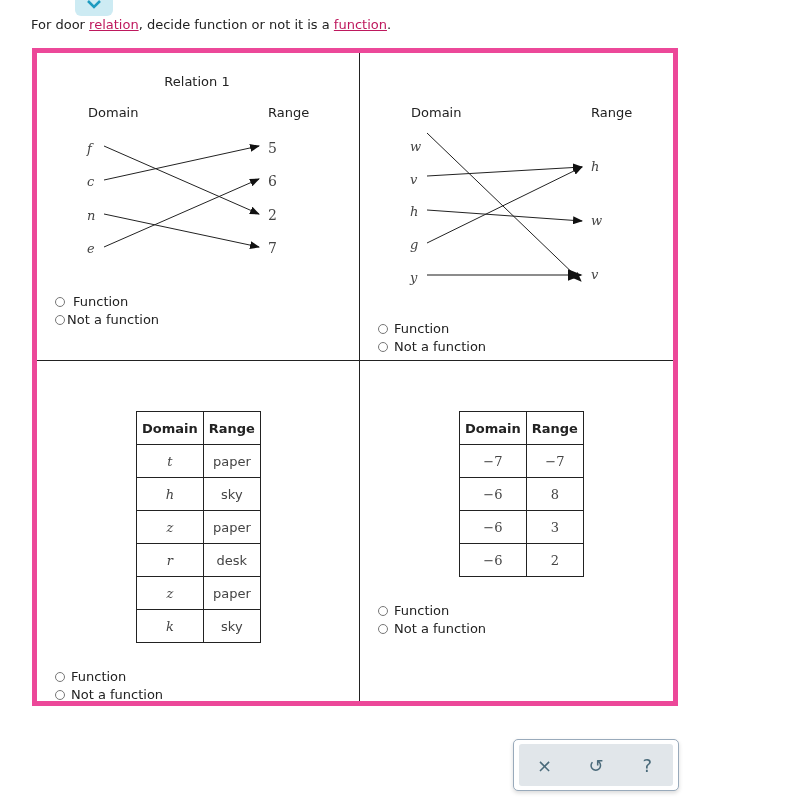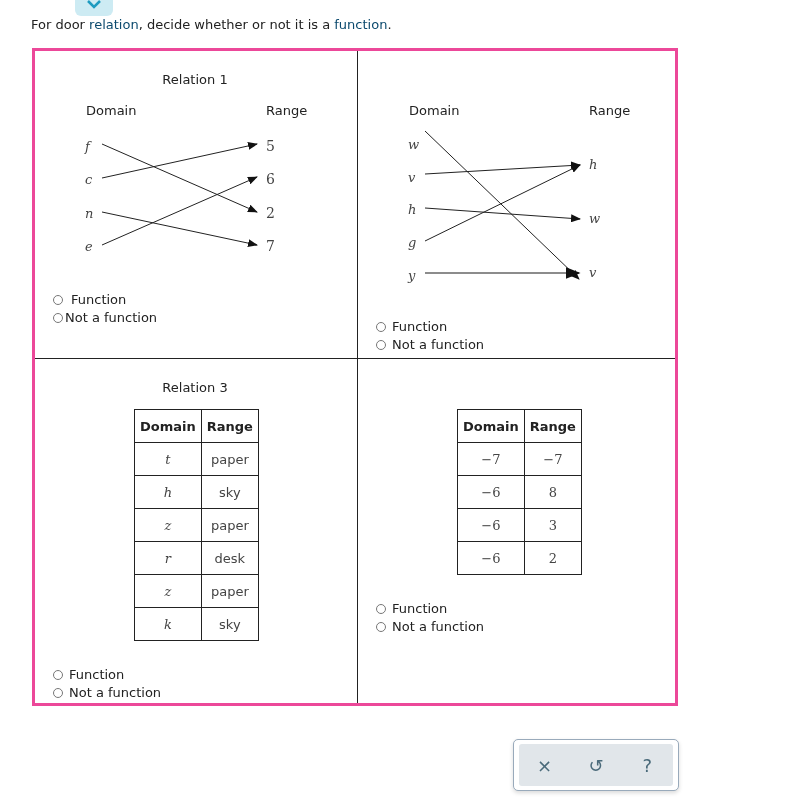--- a/index.html
+++ b/index.html
@@ -1,22 +1,22 @@
 <!DOCTYPE html>
 <html><head>
 <meta charset="utf-8">
 <style>
   html, body { margin:0; padding:0; background:#fff; }
   body { width:790px; height:805px; position:relative; overflow:hidden;
          font-family:"DejaVu Sans", "Liberation Sans", sans-serif; color:#222; font-size:13px; }
   .collapse-tab { position:absolute; left:75px; top:-8px; width:38px; height:24px; background:#cdebf3;
                   border-radius:0 0 6px 6px; display:flex; align-items:center; justify-content:center; }
   .instructions { position:absolute; left:31px; top:17px; font-size:13px; }
-  .instructions a { color:#0c4a6e; }
-  .grid { position:absolute; left:32px; top:48px; width:646px; height:658px; border:3px solid #ec4899; box-sizing:border-box; }
+  .instructions a { color:#be185d; text-decoration:underline; }
+  .grid { position:absolute; left:32px; top:48px; width:646px; height:658px; border:5px solid #ec4899; box-sizing:border-box; }
   .vline { position:absolute; left:322px; top:0; width:1px; height:100%; background:#222; }
   .hline { position:absolute; left:0; top:307px; width:100%; height:1px; background:#222; }
   .cell { position:absolute; width:322px; }
   .title { position:absolute; width:100%; text-align:center; font-size:13px; }
   .lbl { position:absolute; font-size:13px; }
   .mathv { position:absolute; font-family:"DejaVu Serif", "Liberation Serif", serif; font-style:italic; font-size:13px; color:#444; }
   .mathn { position:absolute; font-family:"DejaVu Serif", "Liberation Serif", serif; font-size:14px; color:#444; }
   svg.arrows { position:absolute; left:0; top:0; }
   .radio { position:absolute; display:flex; align-items:center; font-size:13px; cursor:pointer; }
   .radio .circ { width:10px; height:10px; border:1px solid #777; border-radius:50%; margin-right:6px; box-sizing:border-box; }
@@ -34,21 +34,21 @@
 </head>
 <body>
 
 <div class="collapse-tab">
   <svg width="16" height="10" viewBox="0 0 16 10">
     <polyline points="2,2 8,8 14,2" fill="none" stroke="#1d9bc0" stroke-width="2.5"></polyline>
   </svg>
 </div>
 
 <div class="instructions">
-  <span>For door </span><a>relation</a><span>, decide whether or not it is a </span><a>function</a><span>.</span>
+  <span>For door </span><a>relation</a><span>, decide function or not it is a </span><a>function</a><span>.</span>
 </div>
 
 <div class="grid">
   <div class="vline"></div>
   <div class="hline"></div>
 
   <div class="cell" style="left:0;top:0;height:307px;">
     <div class="title" style="top:21px;left:-1px;width:322px;">Relation 1</div>
     <div class="lbl" style="left:51px;top:52px;">Domain</div>
     <div class="lbl" style="left:231px;top:52px;">Range</div>
@@ -108,21 +108,20 @@
         <span class="circ"></span>
         <span>Function</span>
       </div>
     <div class="radio" style="left:18px;top:286px;">
         <span class="circ"></span>
         <span>Not a function</span>
       </div>
   </div>
 
   <div class="cell" style="left:0;top:308px;height:350px;">
-    <div class="title" style="top:21px;left:-1px;width:322px;">Relation 3</div>
     <table class="rel" style="left:99px;top:50px;">
       <tbody>
           <tr>
             <th>Domain</th>
             <th>Range</th>
           </tr>
       <tr>
             <td class="vi">t</td>
             <td>paper</td>
           </tr>

